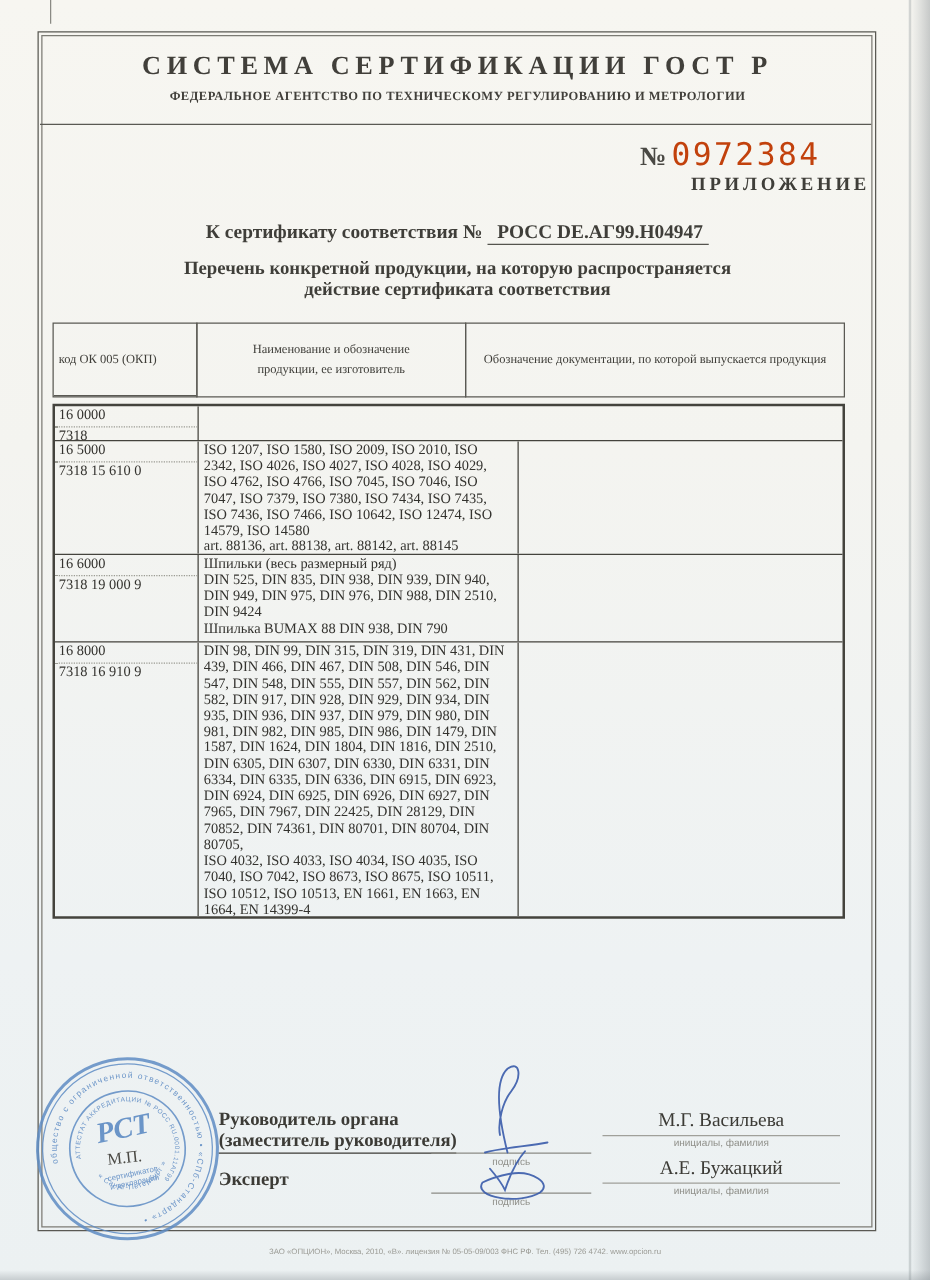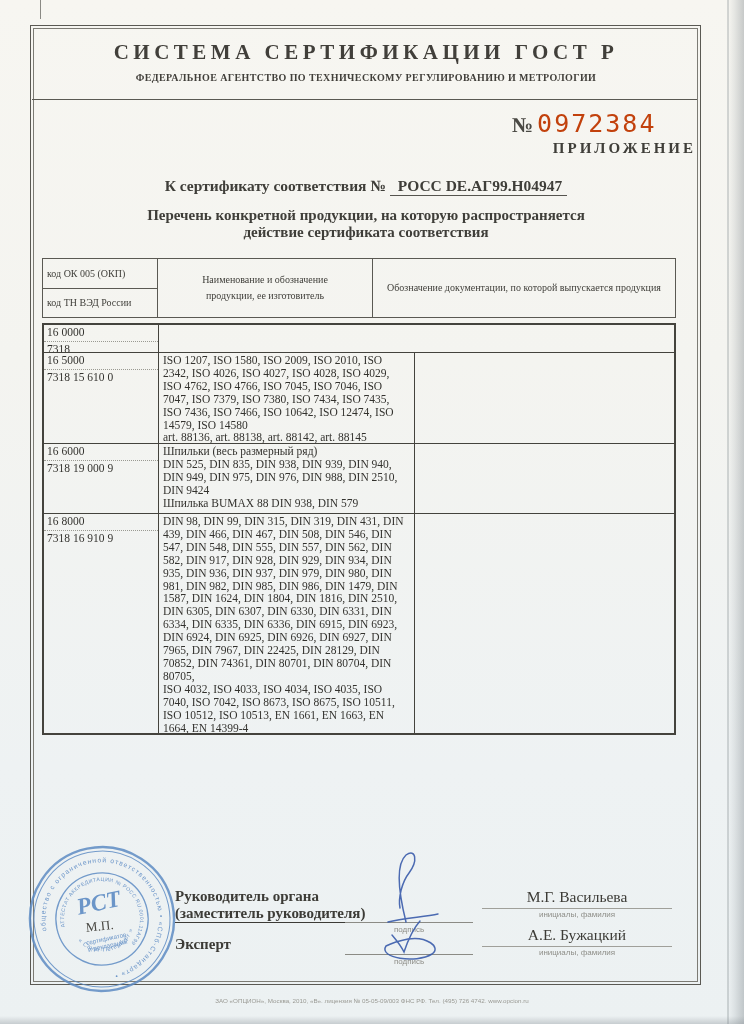--- a/index.html
+++ b/index.html
@@ -104,21 +104,20 @@
   <span class="cert-ref">РОСС DE.АГ99.H04947</span>
 </div>
 <div class="abs desc">
   <div>Перечень конкретной продукции,  на которую распространяется</div>
   <div>действие сертификата соответствия</div>
 </div>
 
 <div class="abs thead">
   <div class="th th-c1">
     <div class="half top">код ОК 005 (ОКП)</div>
-    <div class="half">код ТН ВЭД России</div>
   </div>
   <div class="th th-c2">Наименование и обозначение продукции, ее изготовитель</div>
   <div class="th th-c3">Обозначение документации, по которой выпускается продукция</div>
 </div>
 
 <div class="abs dtable">
 
   <div class="drow r1">
     <div class="dc dc1">
       <div class="okp">16 0000</div>
@@ -146,21 +145,21 @@
   </div>
 
   <div class="drow r3">
     <div class="dc dc1">
       <div class="okp">16 6000</div>
       <div class="tnved">7318 19 000 9</div>
     </div>
     <div class="dc dc2">
       <div>Шпильки (весь размерный ряд)</div>
       <div>DIN 525, DIN 835, DIN 938, DIN 939, DIN 940, DIN 949, DIN 975, DIN 976, DIN 988, DIN 2510, DIN 9424</div>
-      <div>Шпилька BUMAX 88 DIN 938, DIN 579</div>
+      <div>Шпилька BUMAX 88 DIN 938, DIN 790</div>
     </div>
     <div class="dc dc3"></div>
   </div>
 
   <div class="drow r4">
     <div class="dc dc1">
       <div class="okp">16 8000</div>
       <div class="tnved">7318 16 910 9</div>
     </div>
     <div class="dc dc2">

